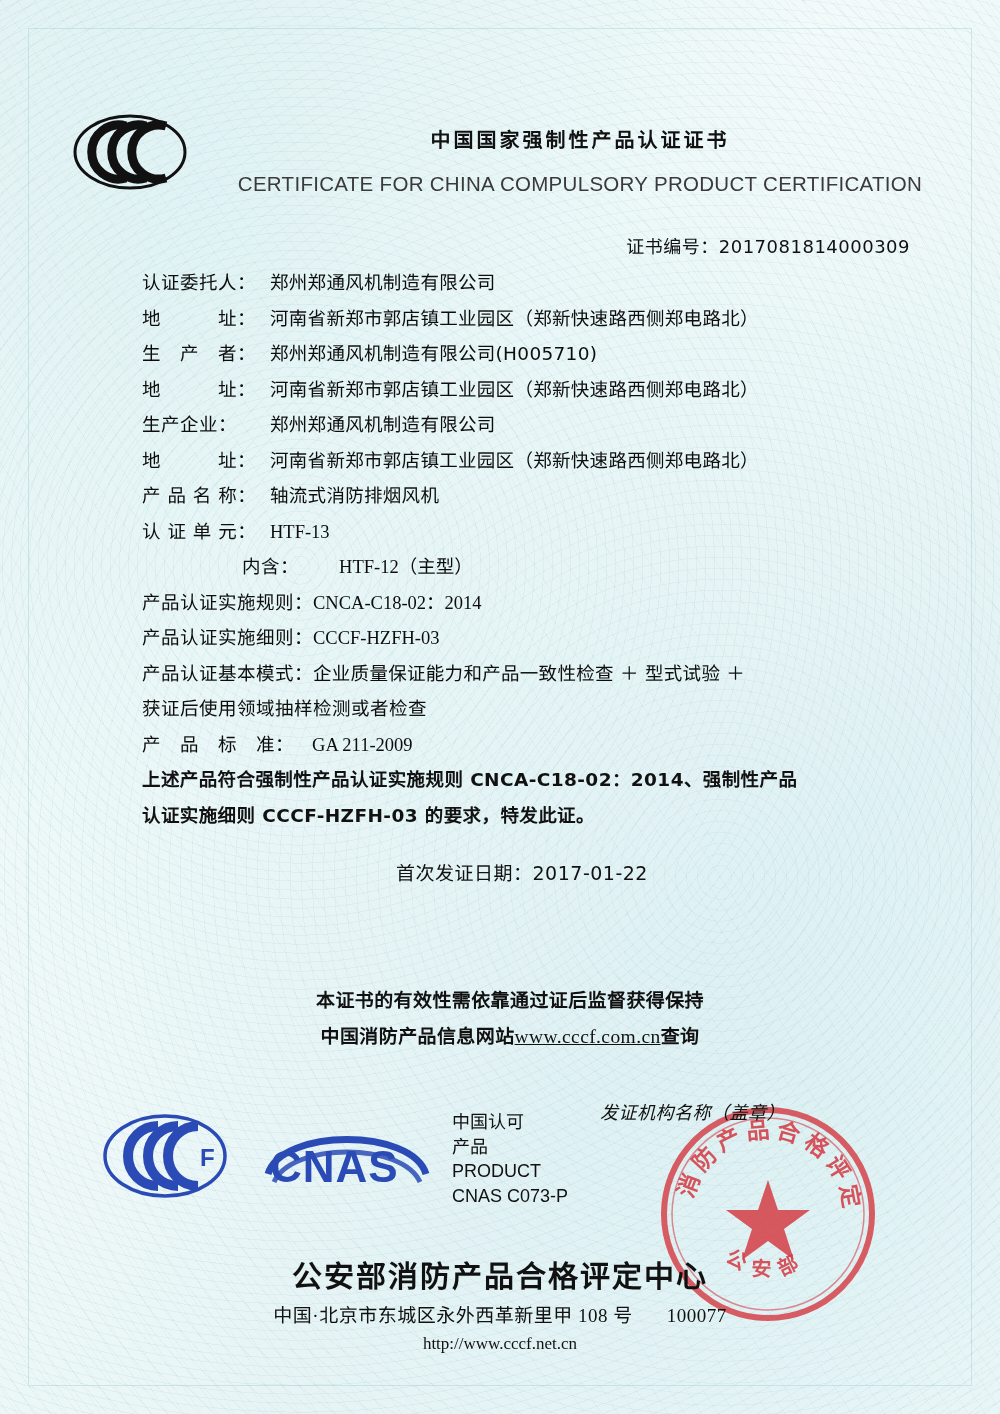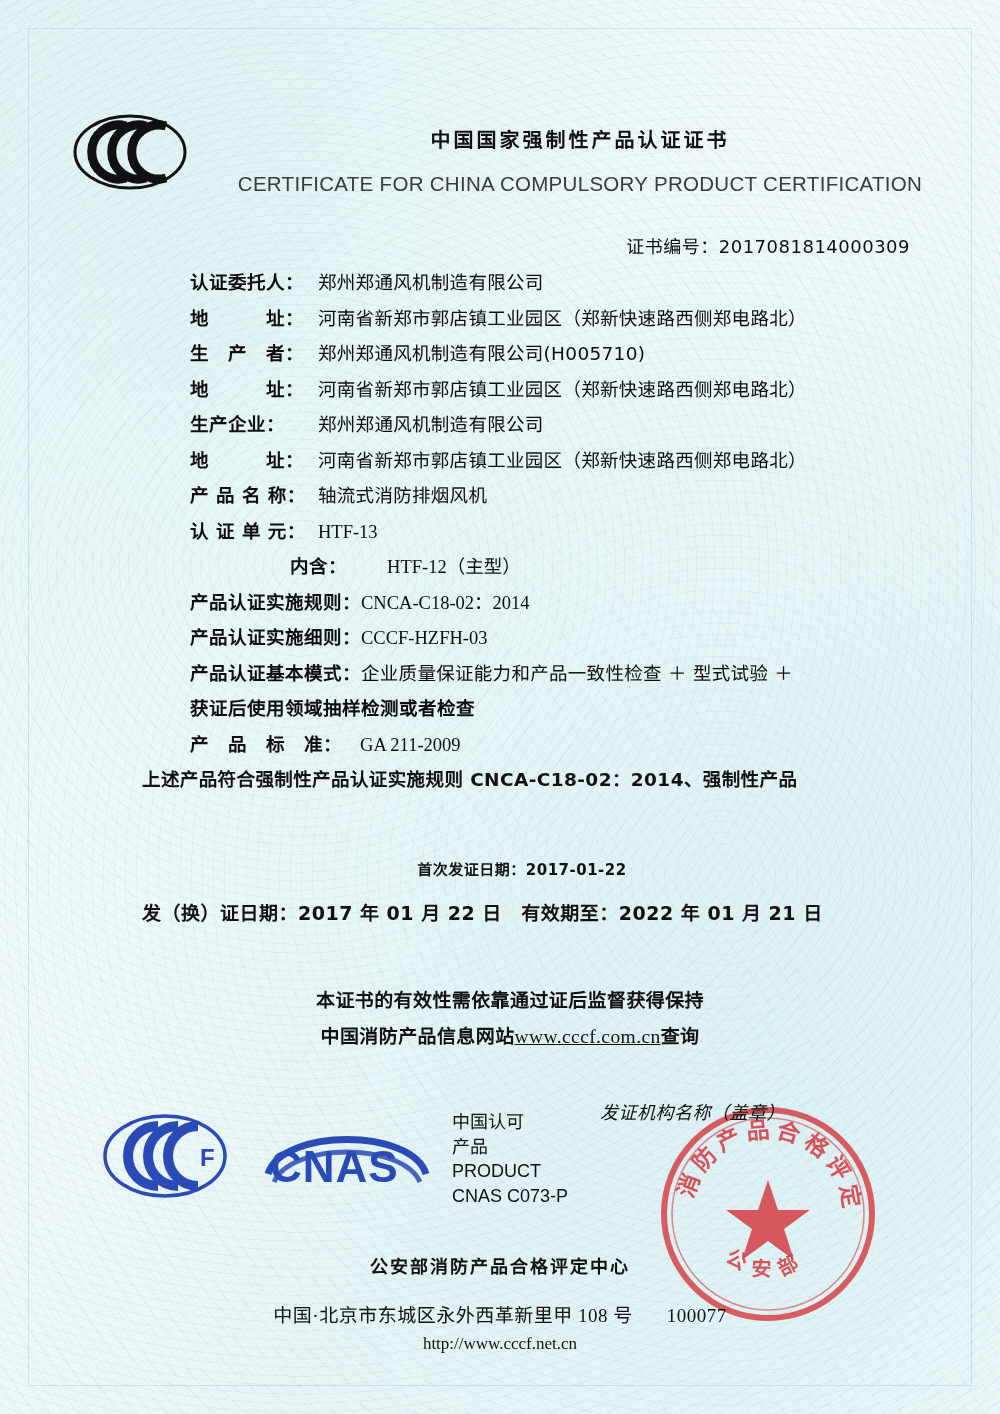--- a/index.html
+++ b/index.html
@@ -90,25 +90,24 @@
     width: 760px;
   }
   .row {
     display: flex;
     align-items: baseline;
     height: 35.5px;
     font-size: 18.5px;
   }
   .lbl {
     font-family: "DejaVu Sans", "Liberation Sans", sans-serif;
-    font-weight: bold;
+    font-weight: normal;
     white-space: nowrap;
     color: #0d0d0d;
     letter-spacing: 0.5px;
-    margin-left: 48px;
   }
   .lbl-w1 { width: 128px; display: inline-block; }
   .lbl-sp { display: inline-block; }
   .val {
     font-family: "DejaVu Sans", "Liberation Sans", sans-serif;
     color: #0d0d0d;
     letter-spacing: 0.3px;
   }
   .val-serif {
     font-family: "Liberation Serif", "DejaVu Serif", serif;
@@ -126,22 +125,22 @@
     font-size: 18.5px;
     letter-spacing: 0.4px;
   }
 
   .first-issue {
     position: absolute;
     left: 142px;
     top: 858px;
     width: 760px;
     text-align: center;
-    font-size: 15px;
-    font-weight: bold;
+    font-size: 19px;
+    font-weight: normal;
     font-family: "DejaVu Sans", "Liberation Sans", sans-serif;
     letter-spacing: 0.5px;
   }
   .issue-row {
     position: absolute;
     left: 142px;
     top: 898px;
     font-size: 19px;
     font-weight: bold;
     font-family: "DejaVu Sans", "Liberation Sans", sans-serif;
@@ -217,21 +216,21 @@
     font-style: italic;
   }
 
   
   .footer-org {
     position: absolute;
     left: 0; right: 0;
     top: 1252px;
     text-align: center;
     font-family: "DejaVu Sans", "Liberation Sans", sans-serif;
-    font-size: 18px;
+    font-size: 30px;
     font-weight: bold;
     letter-spacing: 2px;
     color: #111;
   }
   .footer-addr {
     position: absolute;
     left: 0; right: 0;
     top: 1300px;
     text-align: center;
     font-family: "Liberation Serif", "DejaVu Serif", serif;
@@ -340,25 +339,27 @@
 
     <div class="row">
       <span class="lbl lbl-sp">产　品　标　准：</span>
       <span class="val-serif" style="margin-left:18px">GA 211-2009</span>
     </div>
 
     <div class="row">
       <span class="statement">上述产品符合强制性产品认证实施规则 CNCA-C18-02：2014、强制性产品</span>
     </div>
 
+    <div class="row">
+      <span class="statement">认证实施细则 CCCF-HZFH-03 的要求，特发此证。</span>
+    </div>
 
   </div>
 
   <div class="first-issue">首次发证日期：2017-01-22</div>
-  <div class="issue-row">发（换）证日期：2017 年 01 月 22 日　有效期至：2022 年 01 月 21 日</div>
 
   <div class="notes">
     <div class="n1">本证书的有效性需依靠通过证后监督获得保持</div>
     <div class="n3">
       <span>中国消防产品信息网站</span><a class="link" href="#">www.cccf.com.cn</a><span>查询</span>
     </div>
   </div>
 
   <div class="cccf-logo">
     <svg width="130" height="92" viewBox="0 0 130 92" aria-hidden="true">

